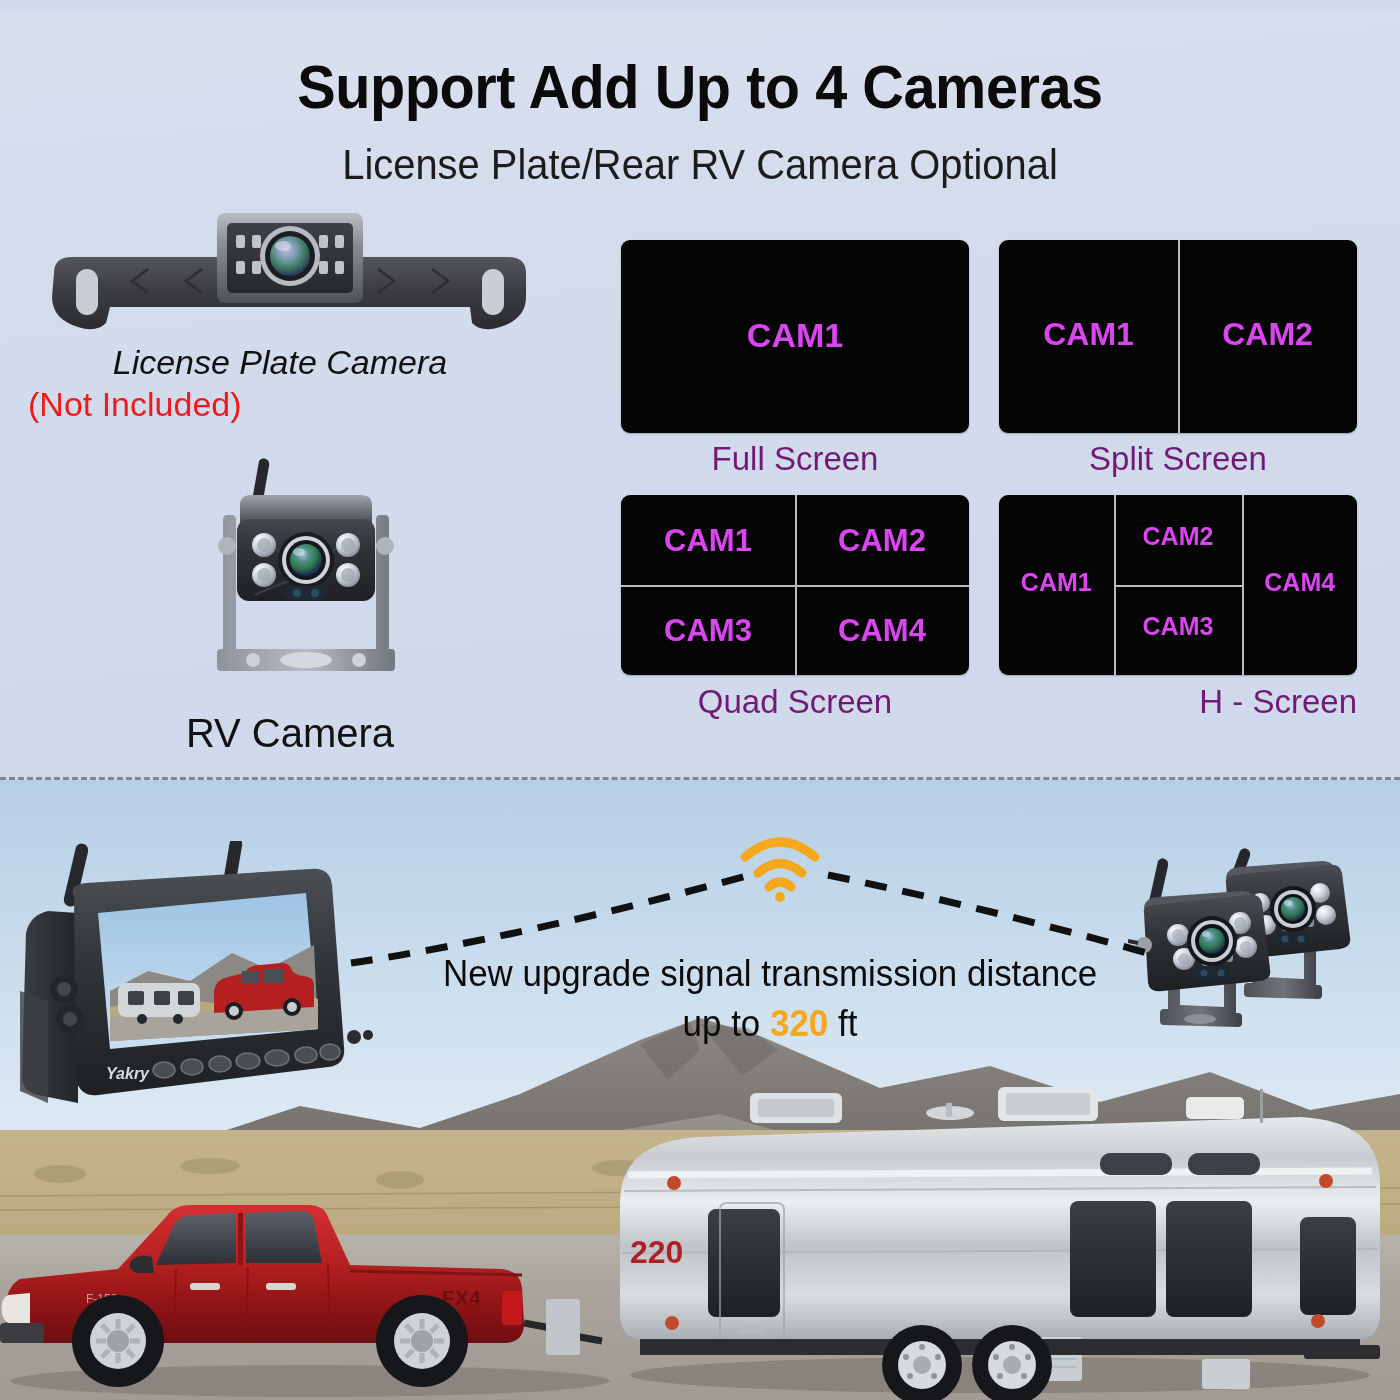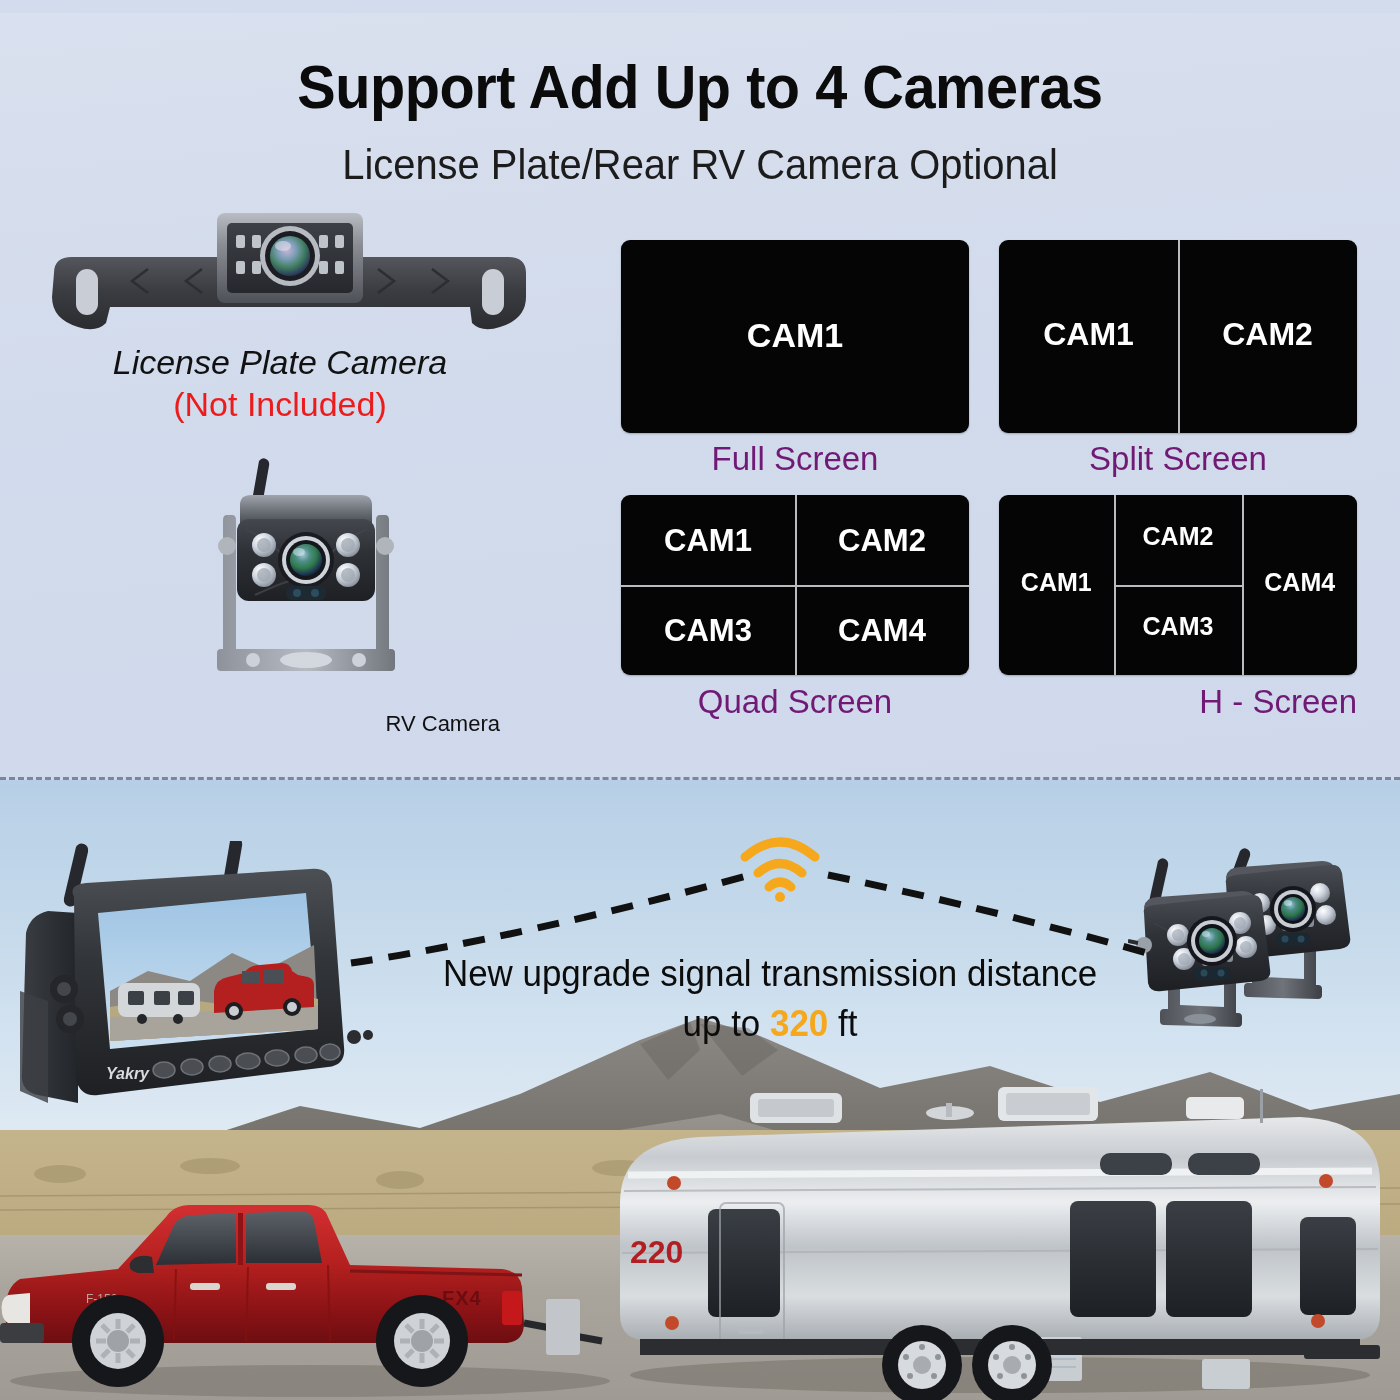--- a/index.html
+++ b/index.html
@@ -33,38 +33,38 @@
     white-space:nowrap;
   }
 
   
   .lp-wrap { position:absolute; left:40px; top:198px; width:500px; height:185px; }
   .lp-label {
     position:absolute; left:20px; top:330px; width:520px; text-align:center;
     font-size:34px; color:#111;font-style:italic;
   }
   .lp-sub {
-    position:absolute; left:20px; top:372px; width:520px; text-align:center;
+    position:absolute; left:28px; top:372px; width:520px; text-align:left;
     font-size:34px; color:#ec1c1c;
   }
 
   .rv-wrap { position:absolute; left:185px; top:440px; width:240px; height:255px; }
   .rv-label {
-    position:absolute; left:80px; top:698px; width:420px; text-align:right;
-    font-size:22px; color:#111;
+    position:absolute; left:80px; top:698px; width:420px; text-align:center;
+    font-size:40px; color:#111;
   }
 
   
   .mode { position:absolute; }
   .screen {
     background:#050505; border-radius:9px; position:relative; overflow:hidden;
     box-shadow:0 1px 2px rgba(0,0,0,.25);
   }
   .cam {
-    position:absolute; color:#ffffff; font-weight:bold; text-align:center;
+    position:absolute; color:#d946ef; font-weight:bold; text-align:center;
     white-space:nowrap;
   }
   .divider-v { position:absolute; background:#b9bdc2; }
   .divider-h { position:absolute; background:#b9bdc2; }
   .mode-title {
     position:absolute; width:100%; text-align:center; font-size:33px; color:#701a75;
   }
 
   
   #mode-full     { left:621px;  top:227px; width:348px; height:193px; }

